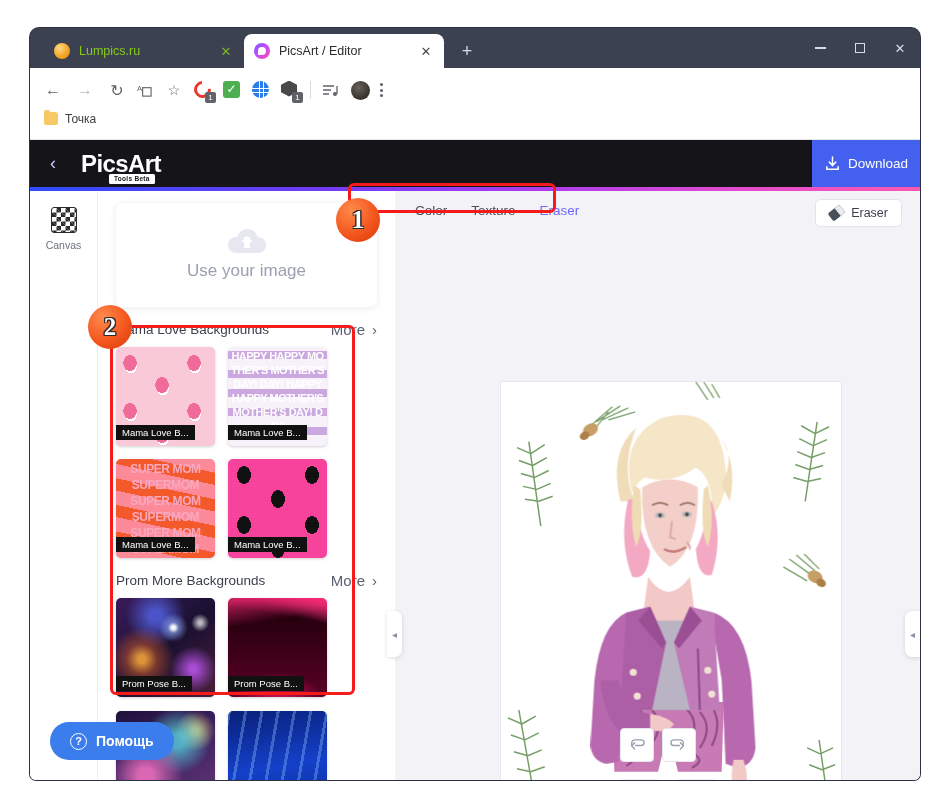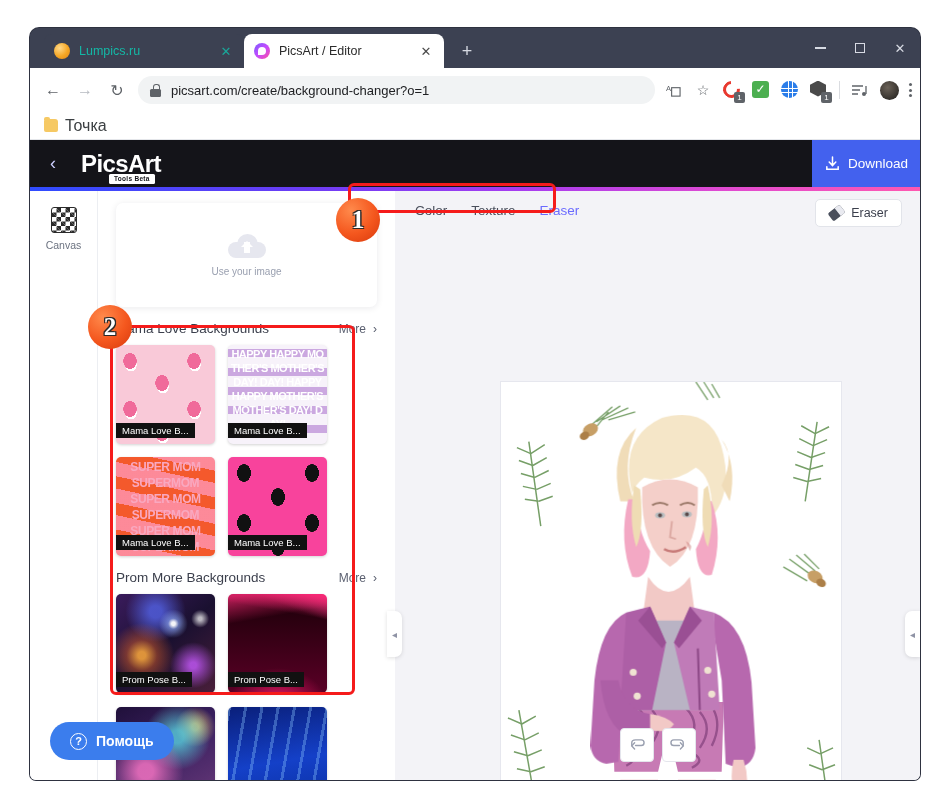--- a/index.html
+++ b/index.html
@@ -19,21 +19,21 @@
     border-radius: 9px 9px 6px 6px;
     overflow: hidden;
     box-shadow: 0 0 0 1px #2e3240;
   }
   
   .tabstrip { position: relative; height: 40px; background: #3c4152; }
   .tab {
     position: absolute; top: 6px; height: 34px;
     border-radius: 8px 8px 0 0;
     display: flex; align-items: center; padding: 0 10px;
-    font-size: 12.5px; color: #14b8a6;
+    font-size: 12.5px; color: #84cc16;
   }
   .tab.inactive { left: 14px; width: 200px; background: #3c4152; }
   .tab.active { left: 214px; width: 200px; background: #ffffff; color: #2b2b2b; }
   .tab .favicon { width: 16px; height: 16px; border-radius: 50%; flex: 0 0 16px; margin-right: 9px; }
   .fav-lumpics { background: radial-gradient(circle at 35% 32%, #ffd98a 0%, #f5a623 55%, #e0851a 100%); }
   .fav-picsart {
     border-radius: 4px;
     background: linear-gradient(135deg,#7a5cff 0%, #c44bff 50%, #ff4d9d 100%);
     position: relative;
   }
@@ -87,22 +87,22 @@
   .ext-globe:after{content:"";position:absolute;left:0;top:7px;width:17px;height:3px;border-top:1.3px solid #fff;border-bottom:1.3px solid #fff;}
   .ext-box { width:16px;height:16px;background:#4a4a4a; clip-path: polygon(50% 0,100% 27%,100% 73%,50% 100%,0 73%,0 27%); }
   .divider { width:1px; height:18px; background:#dadce0; }
   .avatar { width:19px;height:19px;border-radius:50%;background:radial-gradient(circle at 40% 35%, #6b6258 0%, #2d2a26 80%); }
   .kebab { display:flex;flex-direction:column;gap:2.4px;align-items:center; }
   .kebab i { width:3px;height:3px;border-radius:50%;background:#5f6368;display:block; }
 
   
   .bookmarks {
     height: 28px; background:#fff; border-bottom: 1px solid #e4e6ea;
-    display:flex; align-items:center; padding:0 14px; gap:7px;
-    font-size:16px; color:#3c4043;
+    display:flex; padding:0 14px; gap:7px;
+    font-size:12px; color:#3c4043;
   }
   .bm-folder { width:14px;height:13px;background:#f6c964;border-radius:2px 3px 2px 2px; position:relative; }
   .bm-folder:after{content:"";position:absolute;left:0;top:-2.5px;width:6px;height:3px;background:#f6c964;border-radius:2px 2px 0 0;}
 
   
   .app { position: relative; height: 640px; background:#f7f7fa; overflow:hidden; }
   .appheader {
     height: 47px; background:#141419; display:flex; align-items:center; position:relative;
   }
   .backarrow { width:46px; text-align:center; color:#cdd0ff; font-size:18px; }
@@ -141,28 +141,28 @@
   .panel-top { padding:12px 18px 0 18px; }
   .uploadbox {
     height:104px; border-radius:7px; background:#fff; box-shadow:0 1px 7px rgba(20,20,40,.09);
     display:flex; flex-direction:column; align-items:center; justify-content:center; gap:8px;
   }
   .cloud { width:38px;height:24px; position:relative; }
   .cloud:before{content:"";position:absolute;left:0;bottom:0;width:38px;height:16px;background:#e6e7ef;border-radius:9px;}
   .cloud:after{content:"";position:absolute;left:9px;top:0;width:21px;height:21px;background:#e6e7ef;border-radius:50%;}
   .cloud i{position:absolute;left:16px;top:8px;width:6px;height:11px;background:#fff;z-index:2;}
   .cloud i:before{content:"";position:absolute;left:-3px;top:-1px;border-left:6px solid transparent;border-right:6px solid transparent;border-bottom:6px solid #fff;}
-  .uploadtext { font-size:10px; color:#9aa0b0; }
+  .uploadtext { font-size:17px; color:#9aa0b0; }
 
   .section-head {
     display:flex; align-items:center; justify-content:space-between;
     padding:14px 18px 9px 18px;
   }
   .section-title { font-size:13.5px; color:#3b3f4c; }
-  .section-more { font-size:12px; color:#5b6070; display:flex; align-items:center; gap:7px; }
+  .section-more { font-size:15px; color:#5b6070; display:flex; align-items:center; gap:7px; }
   .thumbgrid { display:flex; flex-wrap:wrap; gap:13px; padding:0 18px; }
   .thumb {
     position:relative; width:99px; height:99px; border-radius:5px; overflow:hidden;
     box-shadow:0 1px 3px rgba(0,0,0,.18);
   }
   .thumb .cap {
     position:absolute; left:0; bottom:6px; background:#111; color:#fff;
     font-size:9.5px; padding:2px 6px; max-width:92%; white-space:nowrap; overflow:hidden;
   }
 
@@ -329,24 +329,20 @@
             <span></span>
           </div>
         <div class="wc-close">✕</div>
       </div>
     </div>
 
     <div class="toolbar">
       <div class="navbtn">←</div>
       <div class="navbtn disabled">→</div>
       <div class="navbtn">↻</div>
-      <div class="omnibox">
-        <span class="lock"></span>
-        <span class="omni-url" title="Search Google or type a URL">picsart.com/create/background-changer?o=1</span>
-      </div>
       <div class="omni-right">
         <div class="tbicon">
           <svg width="15" height="15" viewBox="0 0 16 16">
               <text x="0" y="9" font-size="8" fill="#5f6368" font-family="Liberation Sans">A</text>
               <rect x="6" y="5" width="9" height="9" fill="none" stroke="#5f6368" stroke-width="1.2"></rect>
             </svg>
         </div>
         <div class="tbicon">☆</div>
         <div class="ext">
           <div class="ext-opera"></div>

